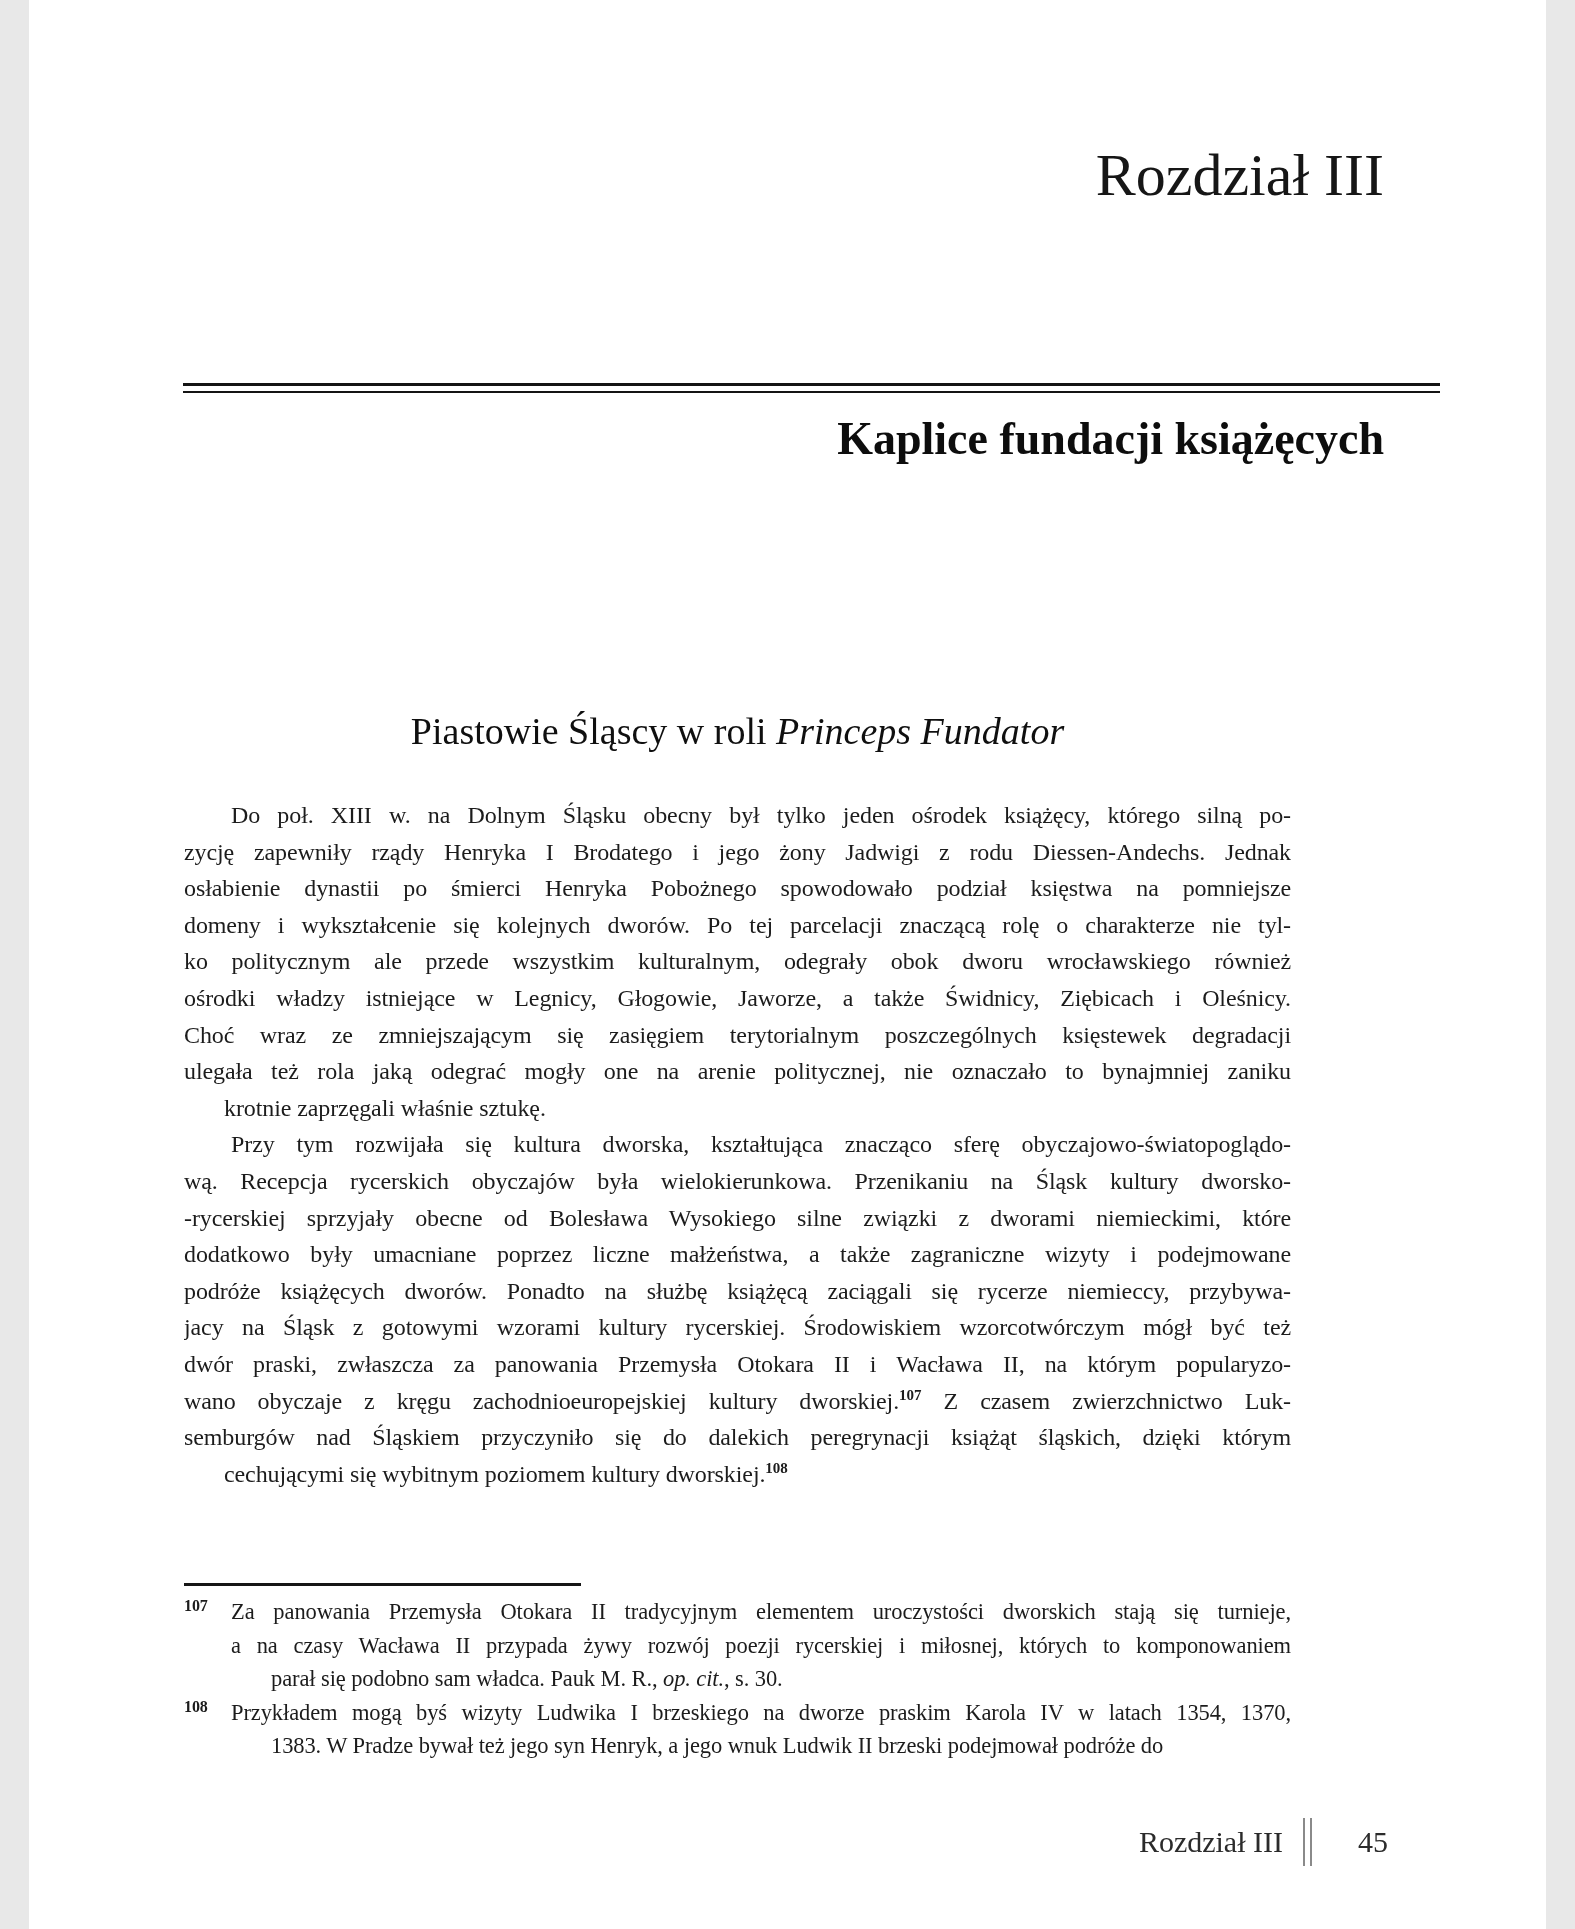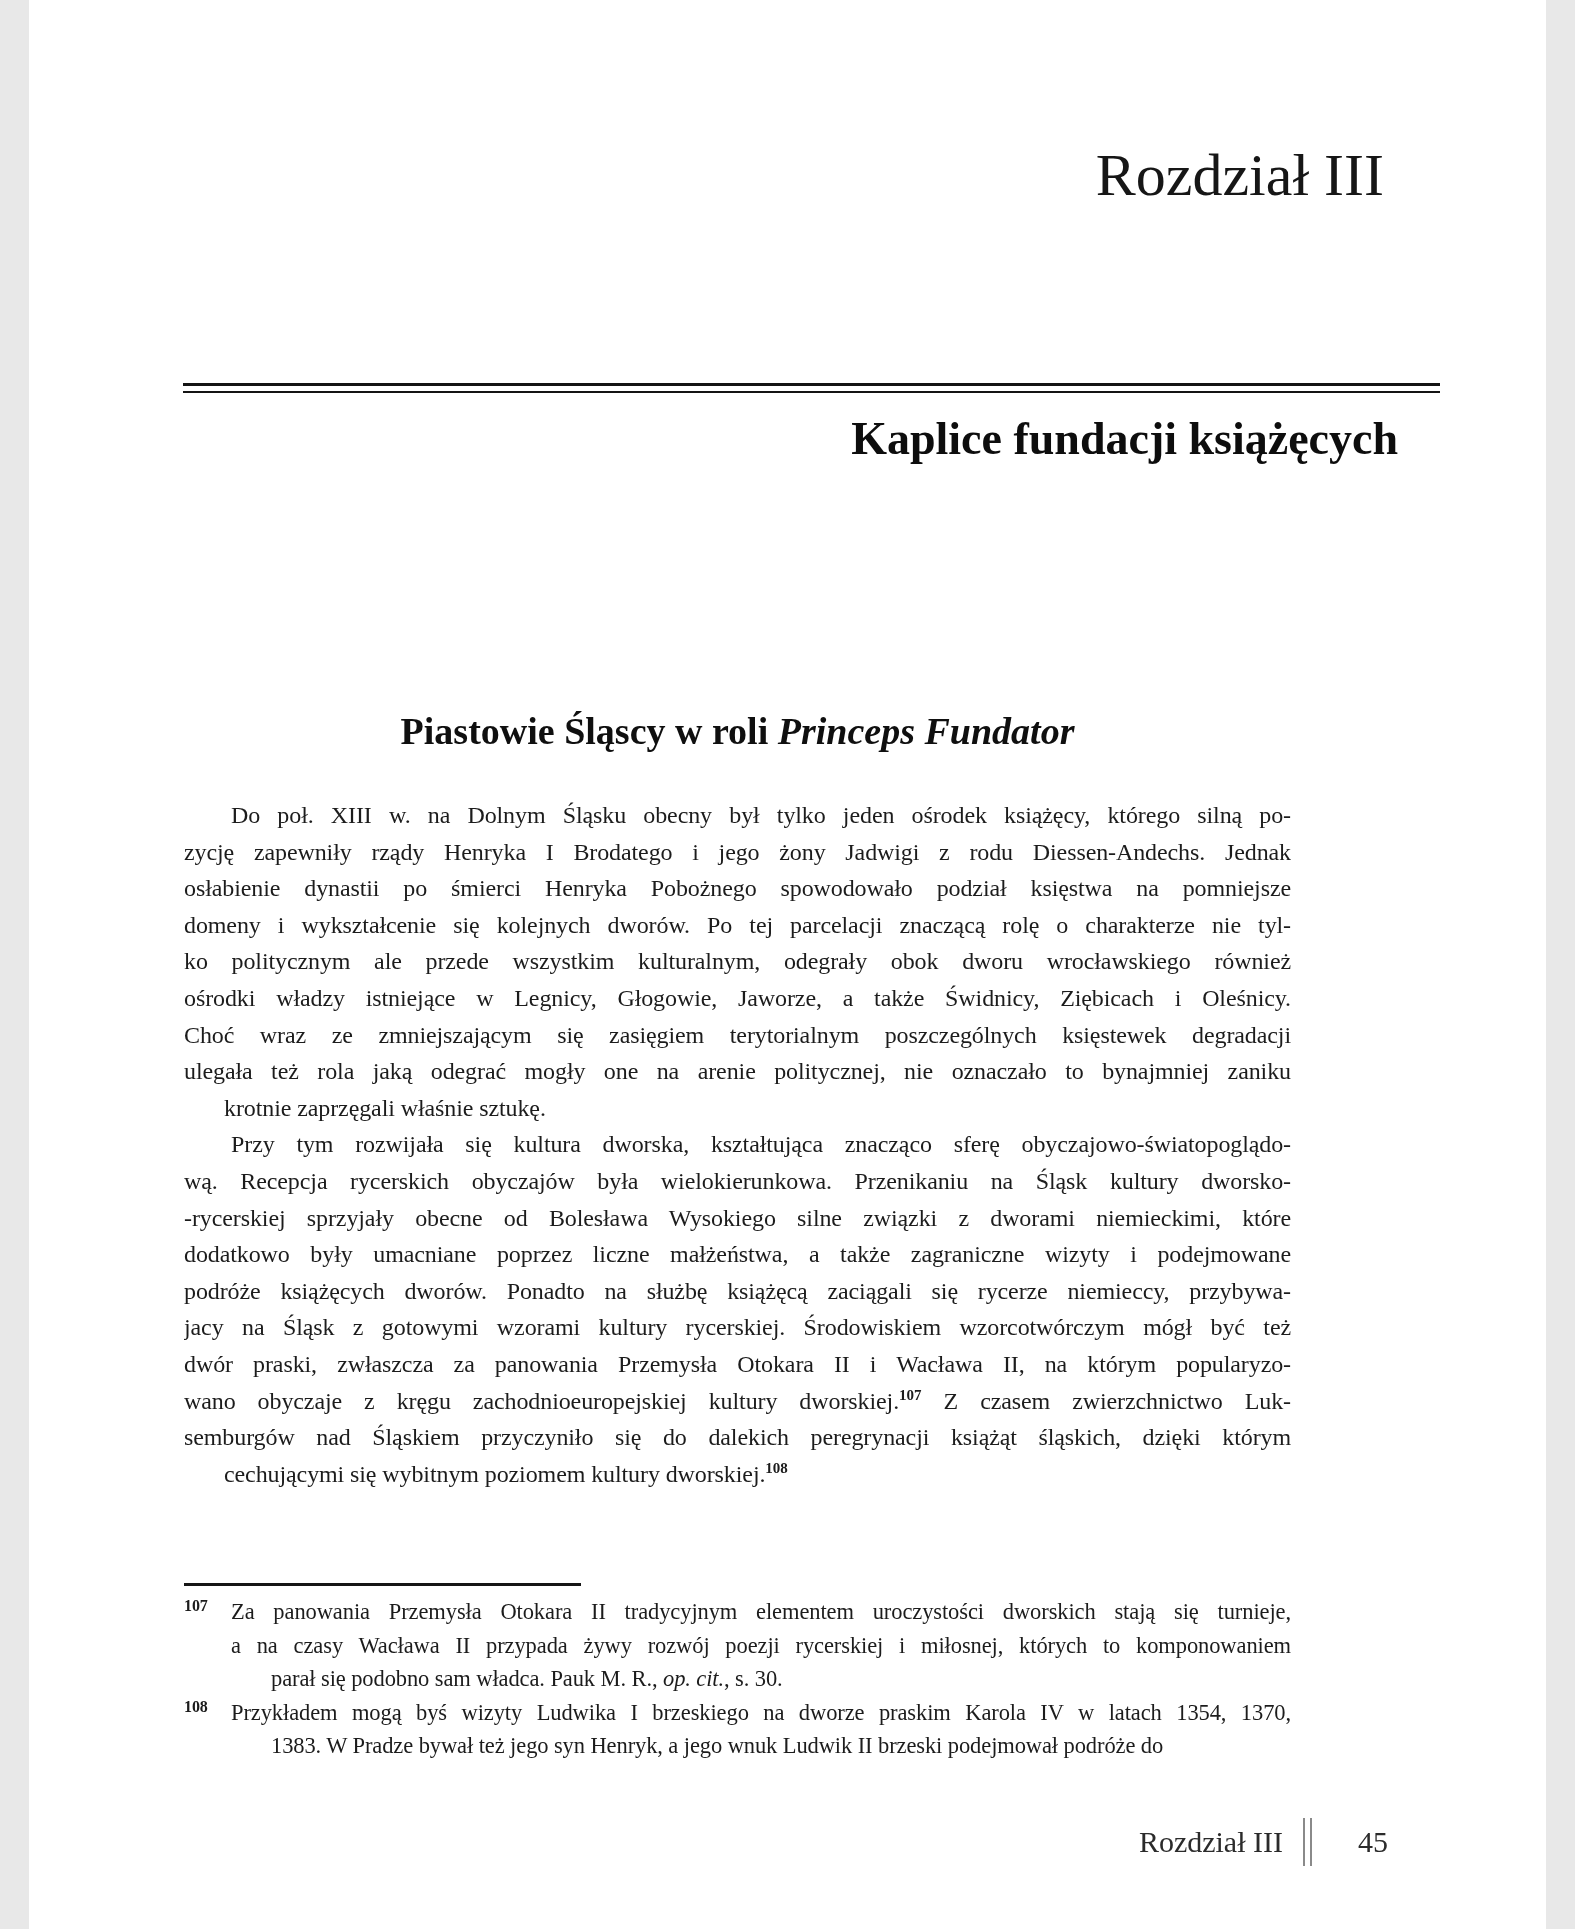--- a/index.html
+++ b/index.html
@@ -17,28 +17,28 @@
     font-size:60px; line-height:60px;
     color:#161616; white-space:nowrap;
   }
   .double-rule {
     position:absolute; top:383px; left:154px; width:1257px; height:10px;
     border-top:3.5px solid #141414;
     border-bottom:2px solid #141414;
     box-sizing:border-box;
   }
   .chapter-title {
-    position:absolute; top:416px; right:148px;
+    position:absolute; top:416px; right:162px;
     font-size:46px; line-height:46px; font-weight:bold;
     color:#0d0d0d; white-space:nowrap;
   }
   .section-heading {
     position:absolute; top:712px; left:155px; width:1107px;
     text-align:center;
-    font-size:38px; line-height:38px; font-weight:bold;
+    font-size:38px; line-height:38px; font-weight:normal;
     color:#0f0f0f;
   }
   .body-text {
     position:absolute; top:797px; left:155px; width:1107px;
     font-size:24px; line-height:36.6px;
     letter-spacing:-0.1px;
   }
   .tline {
     text-align:justify; text-align-last:justify;
     height:36.6px; overflow:hidden;

